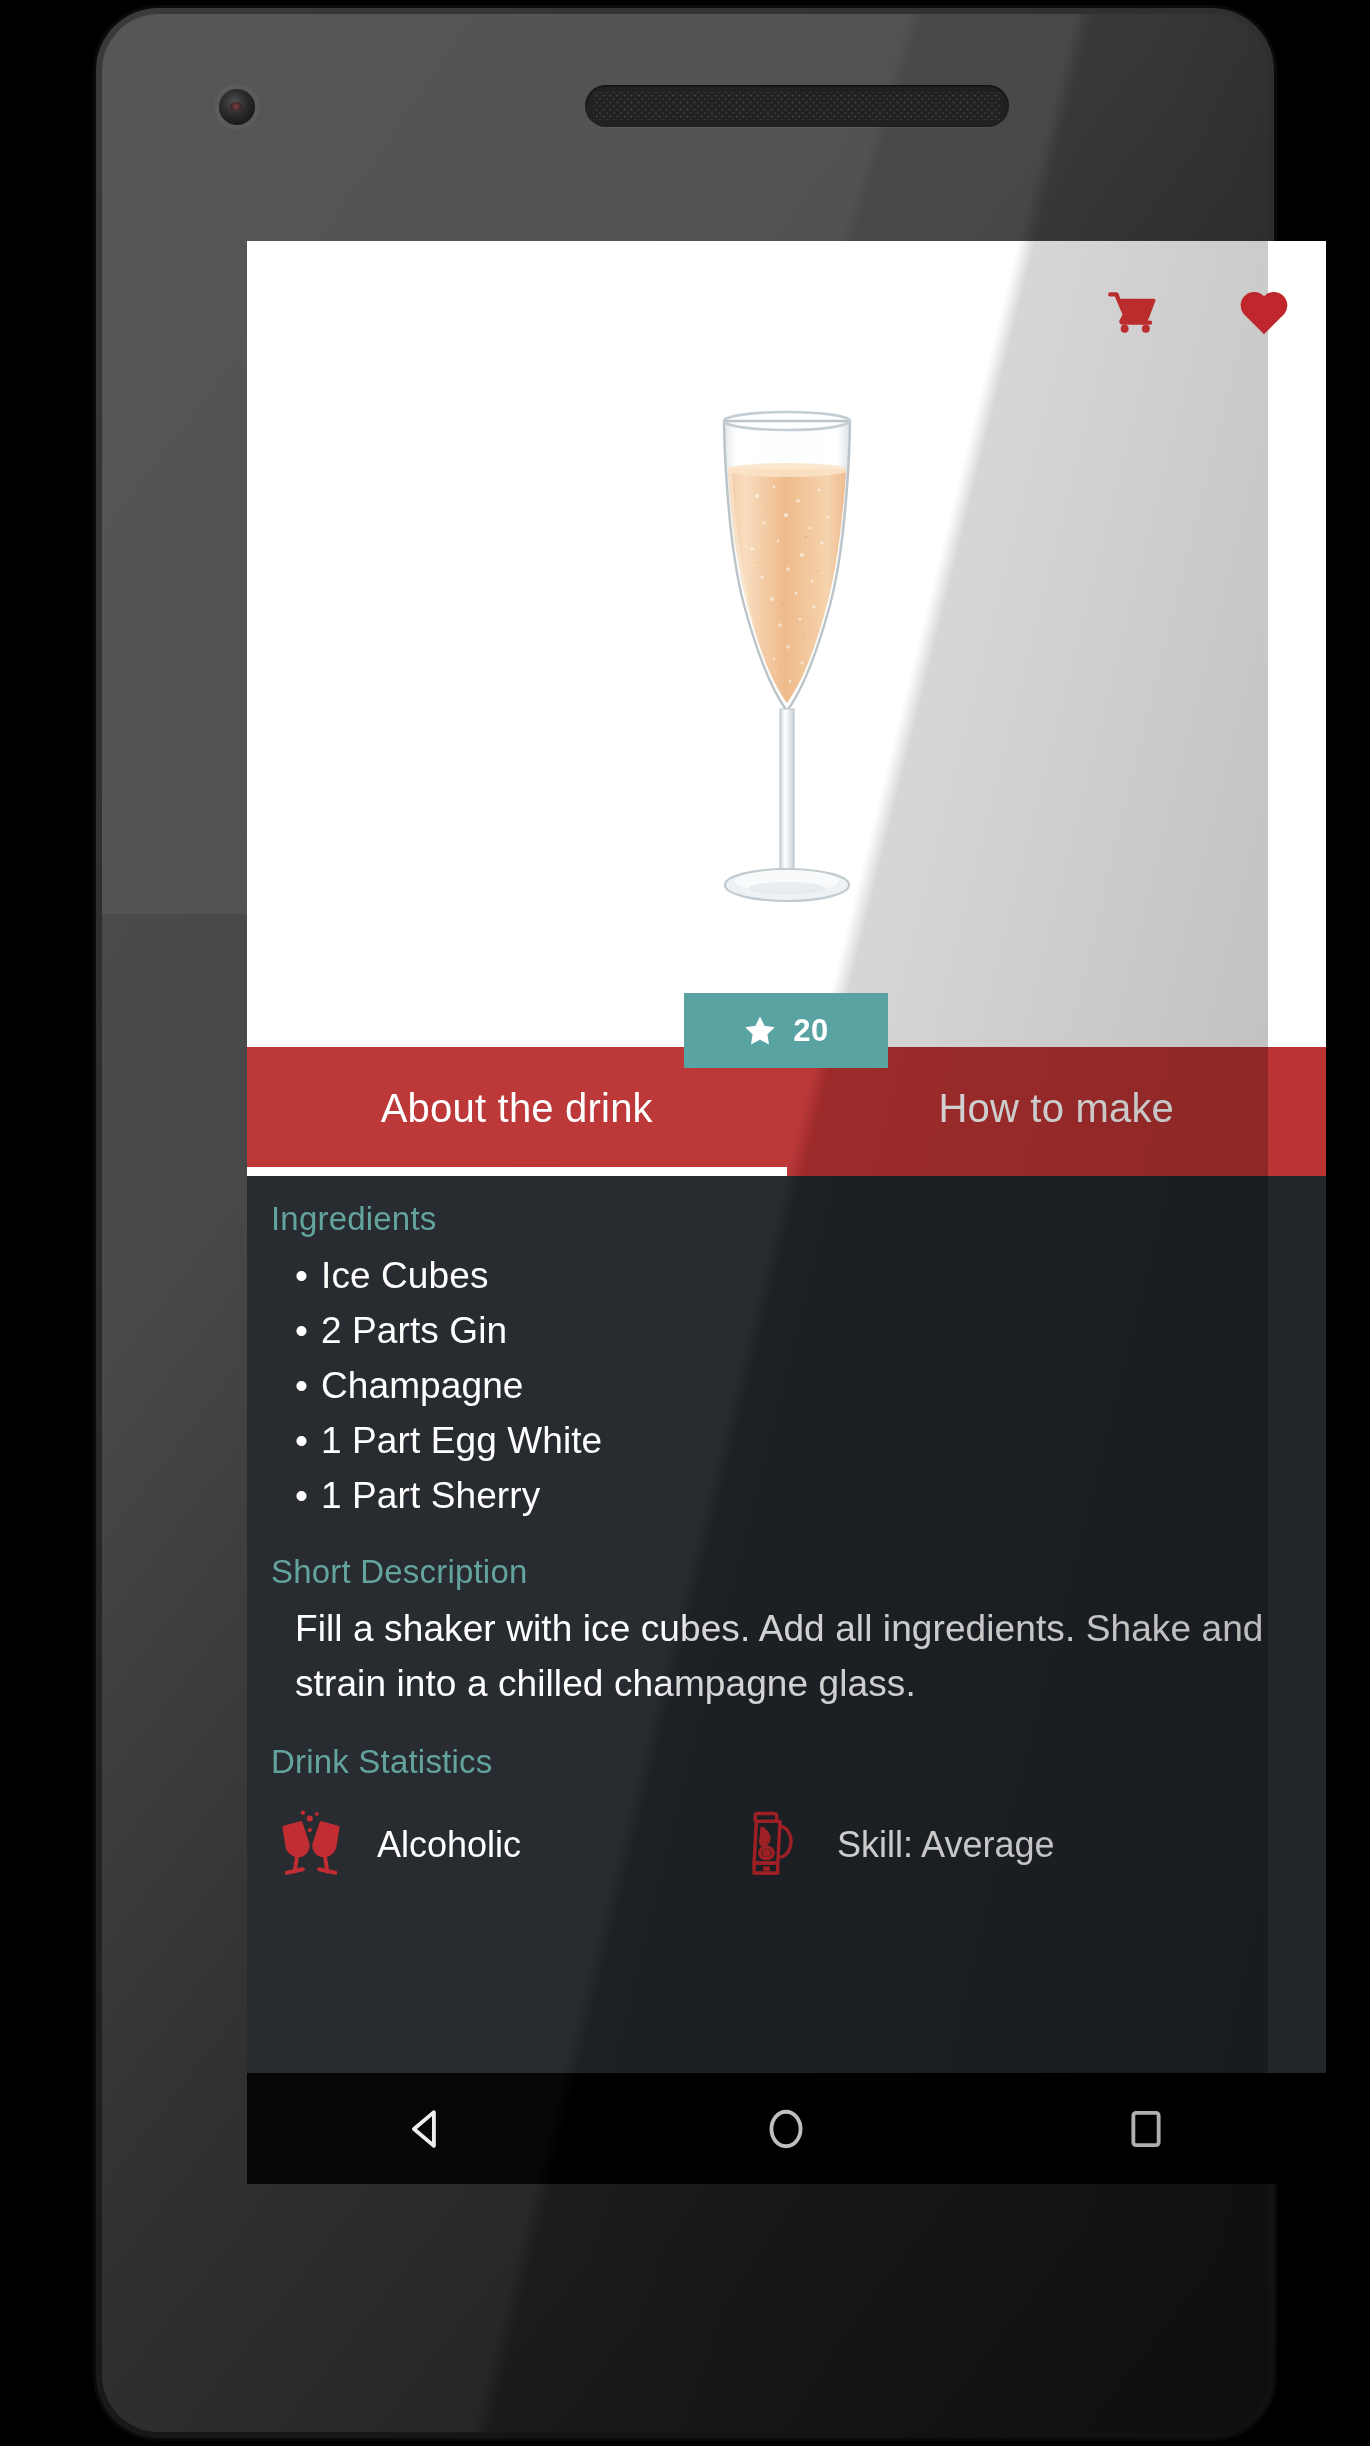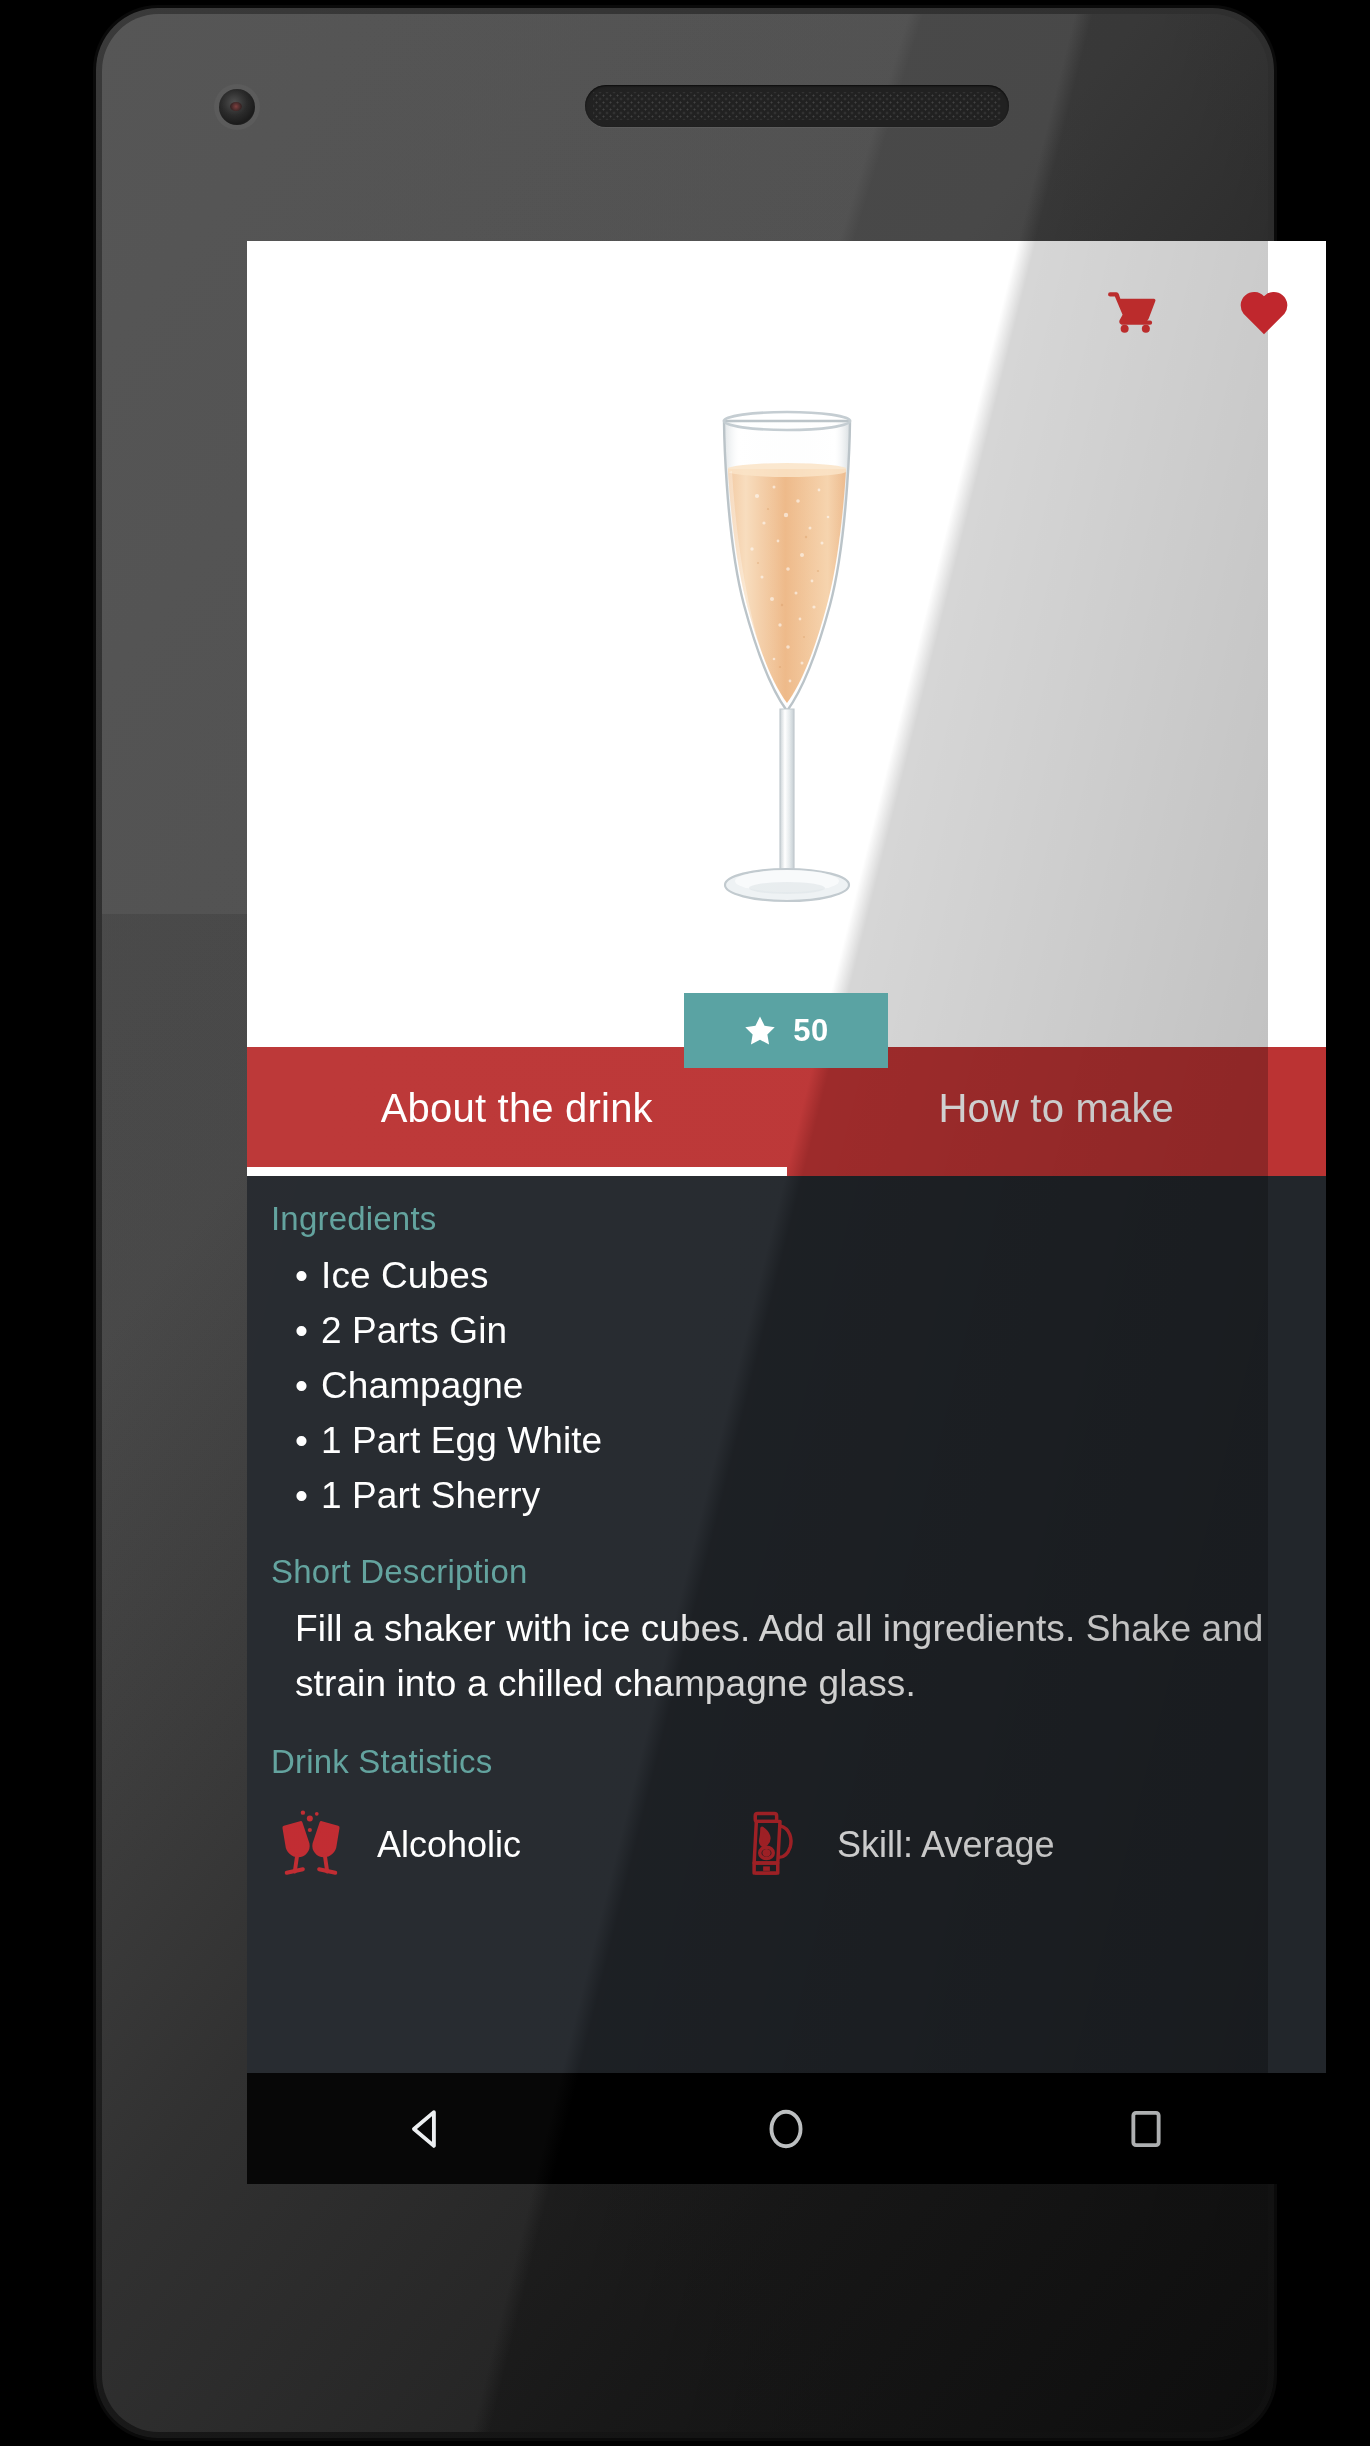--- a/index.html
+++ b/index.html
@@ -377,21 +377,21 @@
             <ellipse cx="125" cy="494" rx="62" ry="16" fill="#eef2f4" stroke="#c0c9ce" stroke-width="2.2"></ellipse>
             <ellipse cx="125" cy="490" rx="52" ry="11" fill="#ffffff" opacity=".6"></ellipse>
             <ellipse cx="125" cy="497" rx="38" ry="6" fill="#dbe2e6" opacity=".55"></ellipse>
           </svg>
         </div>
 
         <div id="rating-chip">
           <svg class="star-glyph" viewBox="0 0 24 24" fill="#ffffff" aria-hidden="true">
             <path d="M12 1.8 15.2 8.3 22.4 9.3 17.2 14.4 18.4 21.6 12 18.2 5.6 21.6 6.8 14.4 1.6 9.3 8.8 8.3Z"></path>
           </svg>
-          <span class="rating-value">50</span>
+          <span class="rating-value">20</span>
         </div>
       </div>
 
       <div id="tabbar">
         <div class="tab">About the drink</div>
         <div class="tab">How to make</div>
         <div id="tab-indicator"></div>
       </div>
 
       <div id="content">

